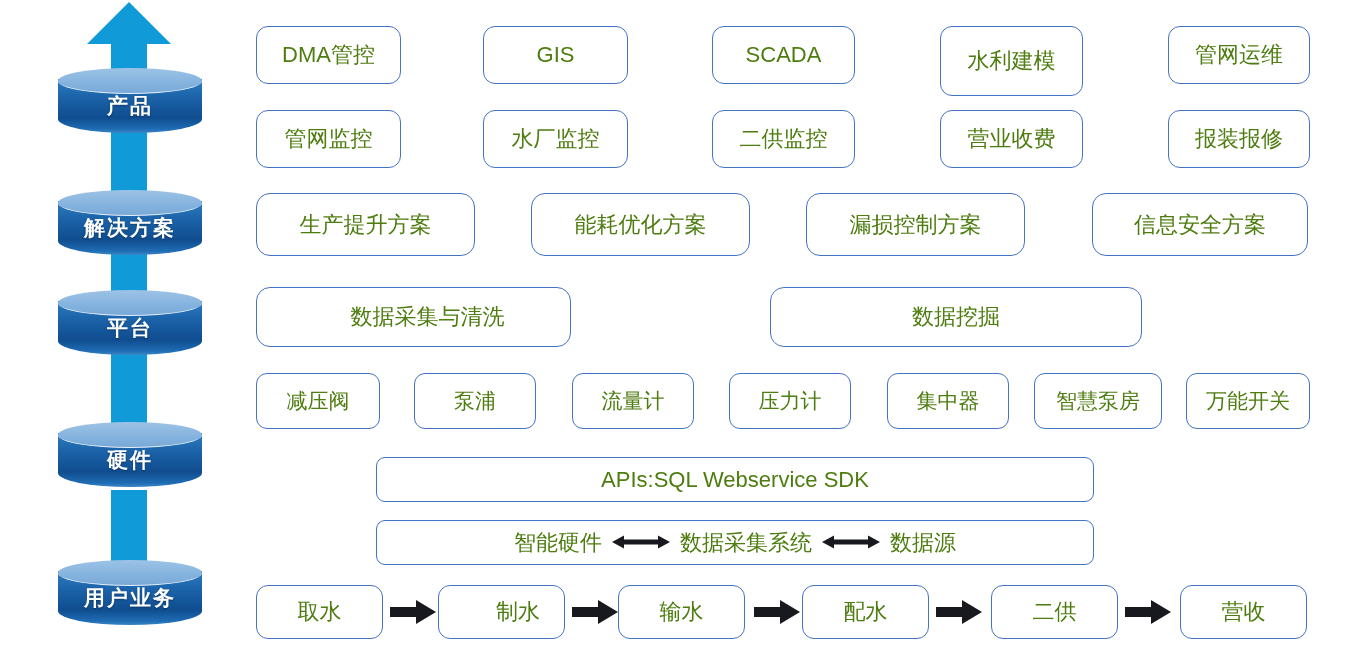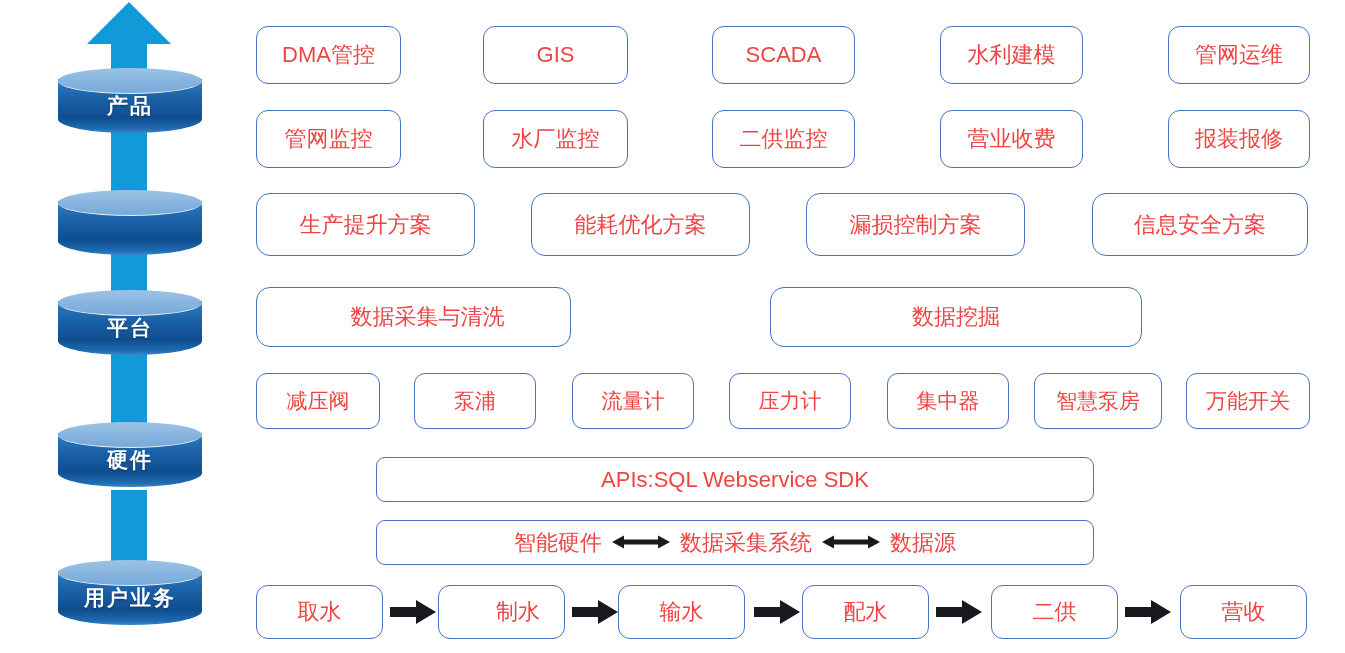--- a/index.html
+++ b/index.html
@@ -86,21 +86,21 @@
   .box {
     position: absolute;
     box-sizing: border-box;
     border: 1.6px solid #4472c4;
     border-radius: 12px;
     background: #ffffff;
     display: flex;
     align-items: center;
     justify-content: center;
     font-size: 22px;
-    color: #ef4444;
+    color: #4d7c0f;
     white-space: nowrap;
   }
   .box.small { font-size: 21px; border-radius: 11px; }
   .box.wide  { font-size: 22px; border-radius: 14px; }
   .box.api   { font-size: 22px; border-radius: 9px; }
 
   .flow-arrow {
     position: absolute;
     width: 46px;
     height: 30px;
@@ -121,20 +121,21 @@
 
   <div class="cyl" style="top:68px;height:76px;">
     <div class="cyl-body"></div>
     <div class="cyl-top"></div>
     <div class="cyl-label">产品</div>
   </div>
 
   <div class="cyl" style="top:190px;height:76px;">
     <div class="cyl-body"></div>
     <div class="cyl-top"></div>
+    <div class="cyl-label">解决方案</div>
   </div>
 
   <div class="cyl" style="top:290px;height:76px;">
     <div class="cyl-body"></div>
     <div class="cyl-top"></div>
     <div class="cyl-label">平台</div>
   </div>
 
   <div class="cyl" style="top:422px;height:76px;">
     <div class="cyl-body"></div>
@@ -145,21 +146,21 @@
   <div class="cyl" style="top:560px;height:76px;">
     <div class="cyl-body"></div>
     <div class="cyl-top"></div>
     <div class="cyl-label">用户业务</div>
   </div>
 </div>
 
 <div class="box" style="left: 256px; top: 26px; width: 145px; height: 58px;">DMA管控</div>
 <div class="box" style="left: 483px; top: 26px; width: 145px; height: 58px;">GIS</div>
 <div class="box" style="left: 712px; top: 26px; width: 143px; height: 58px;">SCADA</div>
-<div class="box" style="left: 940px; top: 26px; width: 143px; height: 58px;">水利建模</div>
+<div class="box" style="left: 940px; top: 26px; width: 143px; height: 70px;">水利建模</div>
 <div class="box" style="left: 1168px; top: 26px; width: 142px; height: 58px;">管网运维</div>
 
 <div class="box" style="left: 256px; top: 110px; width: 145px; height: 58px;">管网监控</div>
 <div class="box" style="left: 483px; top: 110px; width: 145px; height: 58px;">水厂监控</div>
 <div class="box" style="left: 712px; top: 110px; width: 143px; height: 58px;">二供监控</div>
 <div class="box" style="left: 940px; top: 110px; width: 143px; height: 58px; text-align: center;">营业收费</div>
 <div class="box" style="left: 1168px; top: 110px; width: 142px; height: 58px;">报装报修</div>
 
 <div class="box wide" style="left: 256px; top: 193px; width: 219px; height: 63px;">生产提升方案</div>
 <div class="box wide" style="left: 531px; top: 193px; width: 219px; height: 63px;">能耗优化方案</div>

